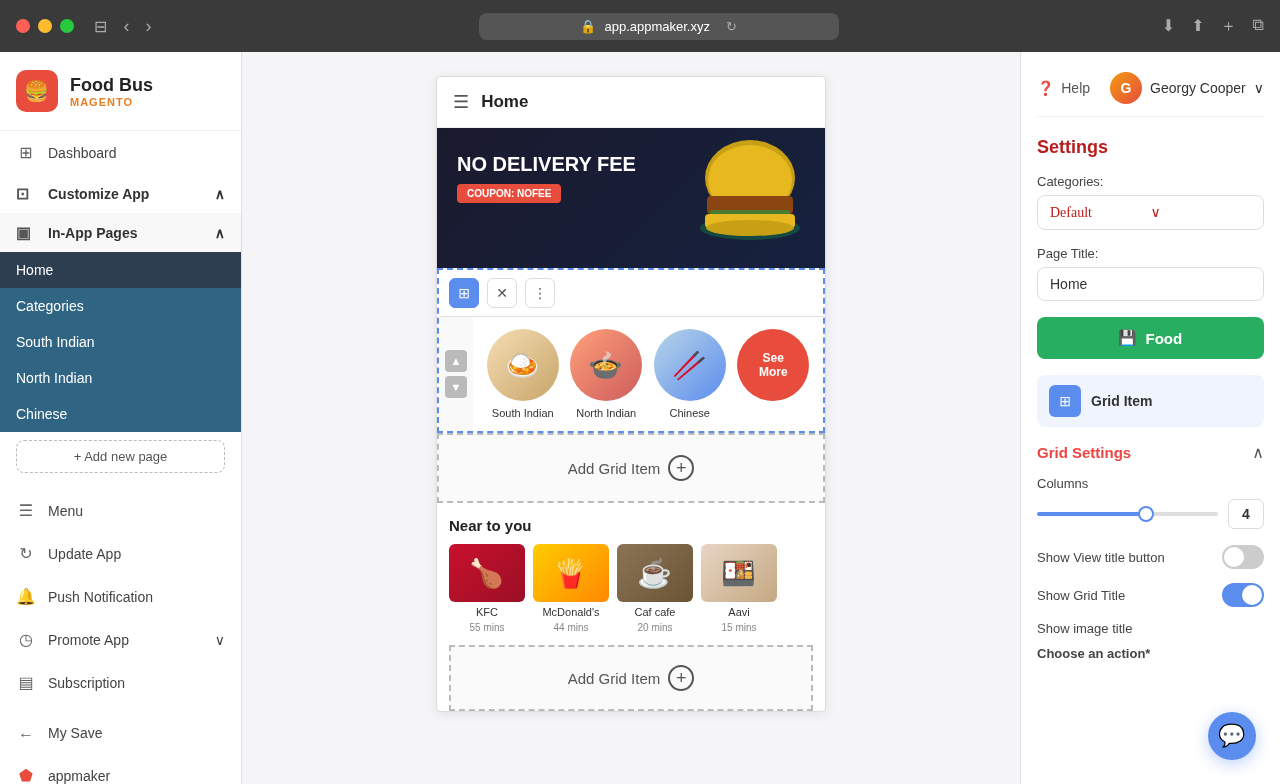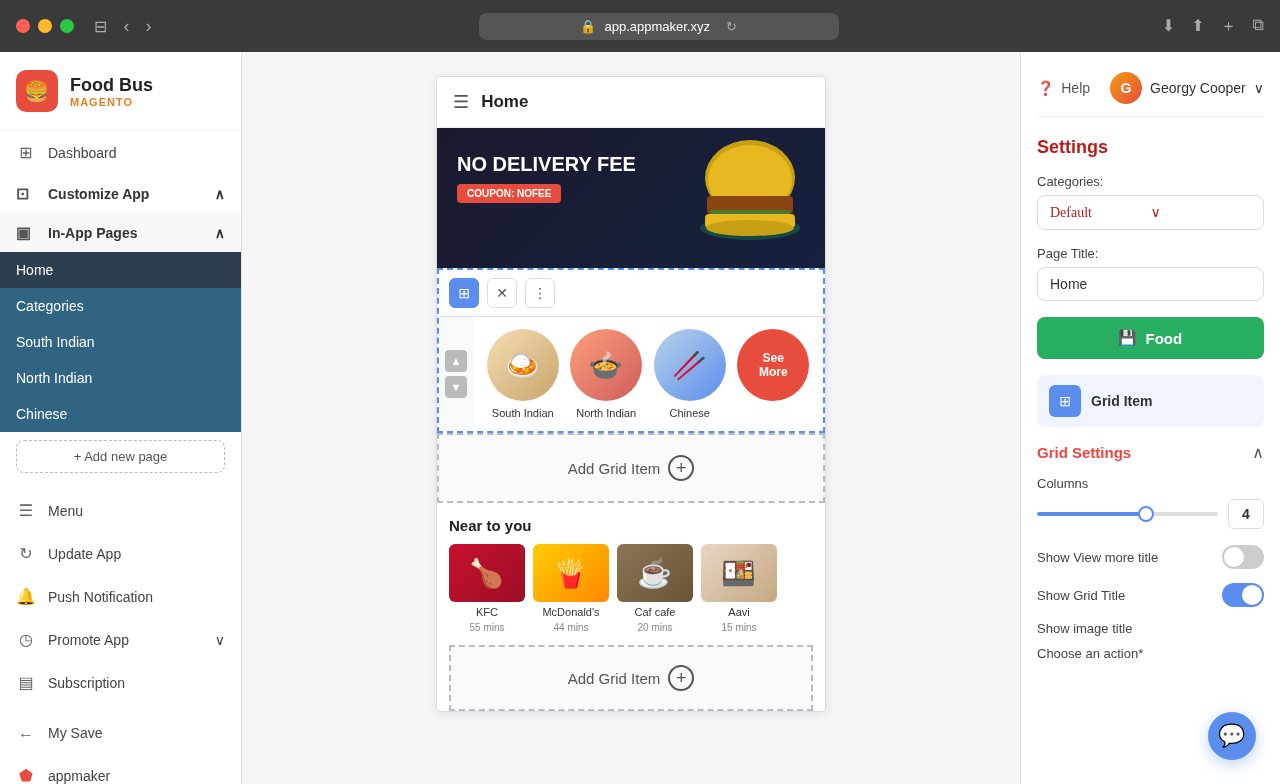--- a/index.html
+++ b/index.html
@@ -493,21 +493,21 @@
       background: #fff;
       border-radius: 50%;
       position: absolute;
       top: 2px;
       transition: left 0.2s;
     }
     .toggle.off .toggle-knob { left: 2px; }
     .toggle.on .toggle-knob { left: 20px; }
 
     .show-image-title { font-size: 13px; color: #444; margin-bottom: 10px; }
-    .choose-action-label { font-size: 13px; color: #444; font-weight: 400; }
+    .choose-action-label { font-size: 13px; color: #444; font-weight: 700; }
 
     
     .chat-widget {
       position: fixed;
       bottom: 24px;
       right: 24px;
       width: 48px;
       height: 48px;
       background: #5b8dee;
       border-radius: 50%;
@@ -840,21 +840,21 @@
 
       <div class="columns-label">Columns</div>
       <div class="columns-control">
         <div class="columns-slider">
           <div class="slider-thumb"></div>
         </div>
         <div class="columns-value">4</div>
       </div>
 
       <div class="toggle-row">
-        <span class="toggle-label">Show View more title</span>
+        <span class="toggle-label">Show View title button</span>
         <div class="toggle off">
           <div class="toggle-knob"></div>
         </div>
       </div>
 
       <div class="toggle-row">
         <span class="toggle-label">Show Grid Title</span>
         <div class="toggle on">
           <div class="toggle-knob"></div>
         </div>

